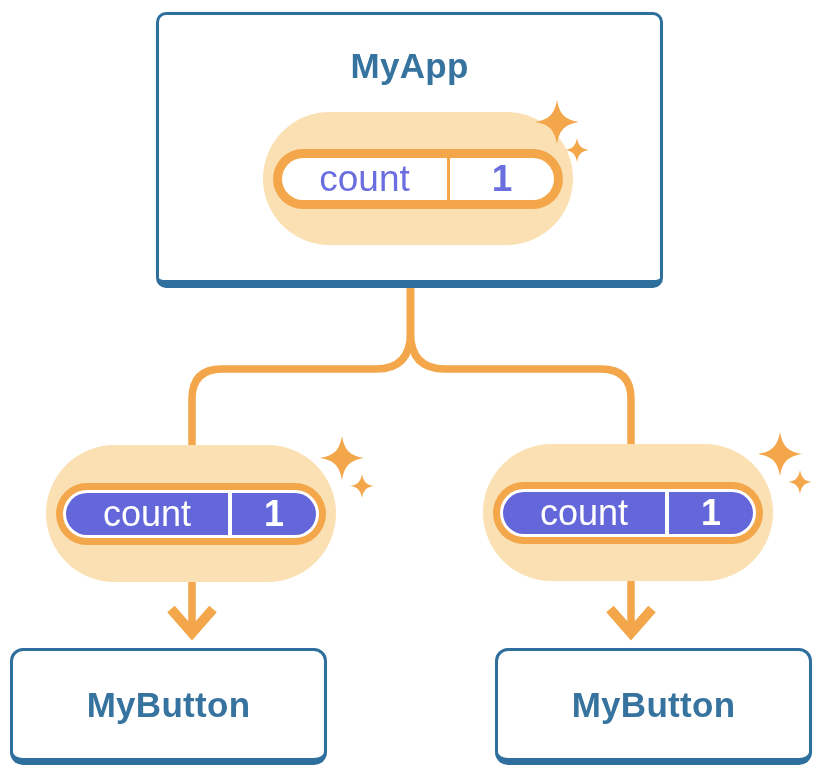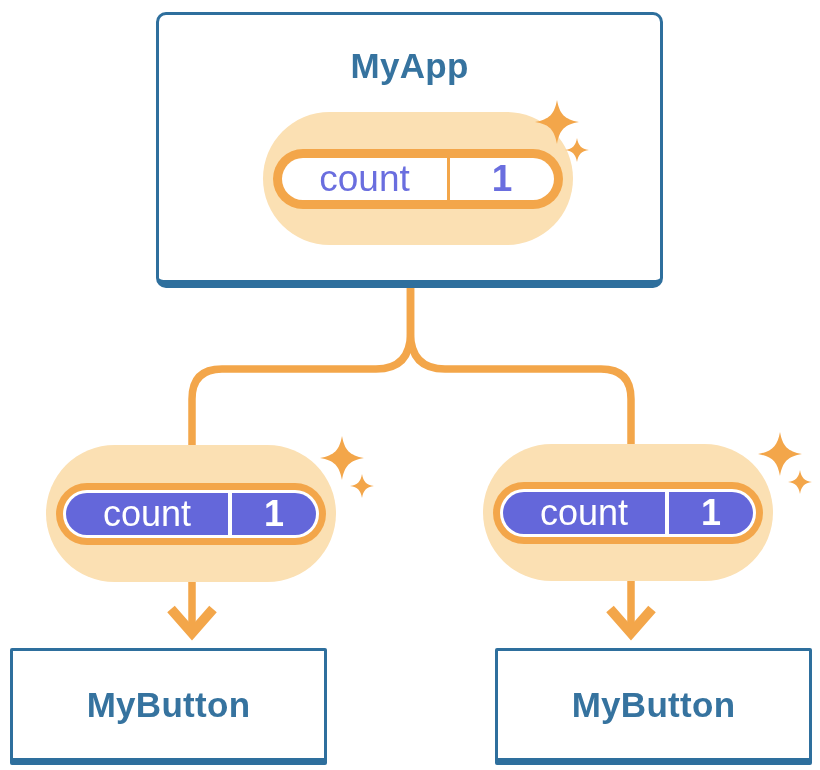--- a/index.html
+++ b/index.html
@@ -32,21 +32,21 @@
     background:var(--card-bg);
     border:3px solid var(--blue-border);
     border-radius:12px;
   }
   .card.root{
     left:156px;top:12px;width:507px;height:276px;
     border-bottom-width:8px;border-radius:10px;
   }
   .card.leaf{
     width:317px;height:117px;top:648px;
-    border-bottom-width:7px;border-radius:2px;
+    border-bottom-width:7px;border-radius:13px;
     display:flex;align-items:center;justify-content:center;
   }
   .card.leaf.left{left:10px;}
   .card.leaf.right{left:495px;}
   .card-title{
     color:var(--blue-text);
     font-size:35px;font-weight:600;letter-spacing:.3px;
     text-align:center;
   }
   .card.root .card-title{padding-top:31px;}

